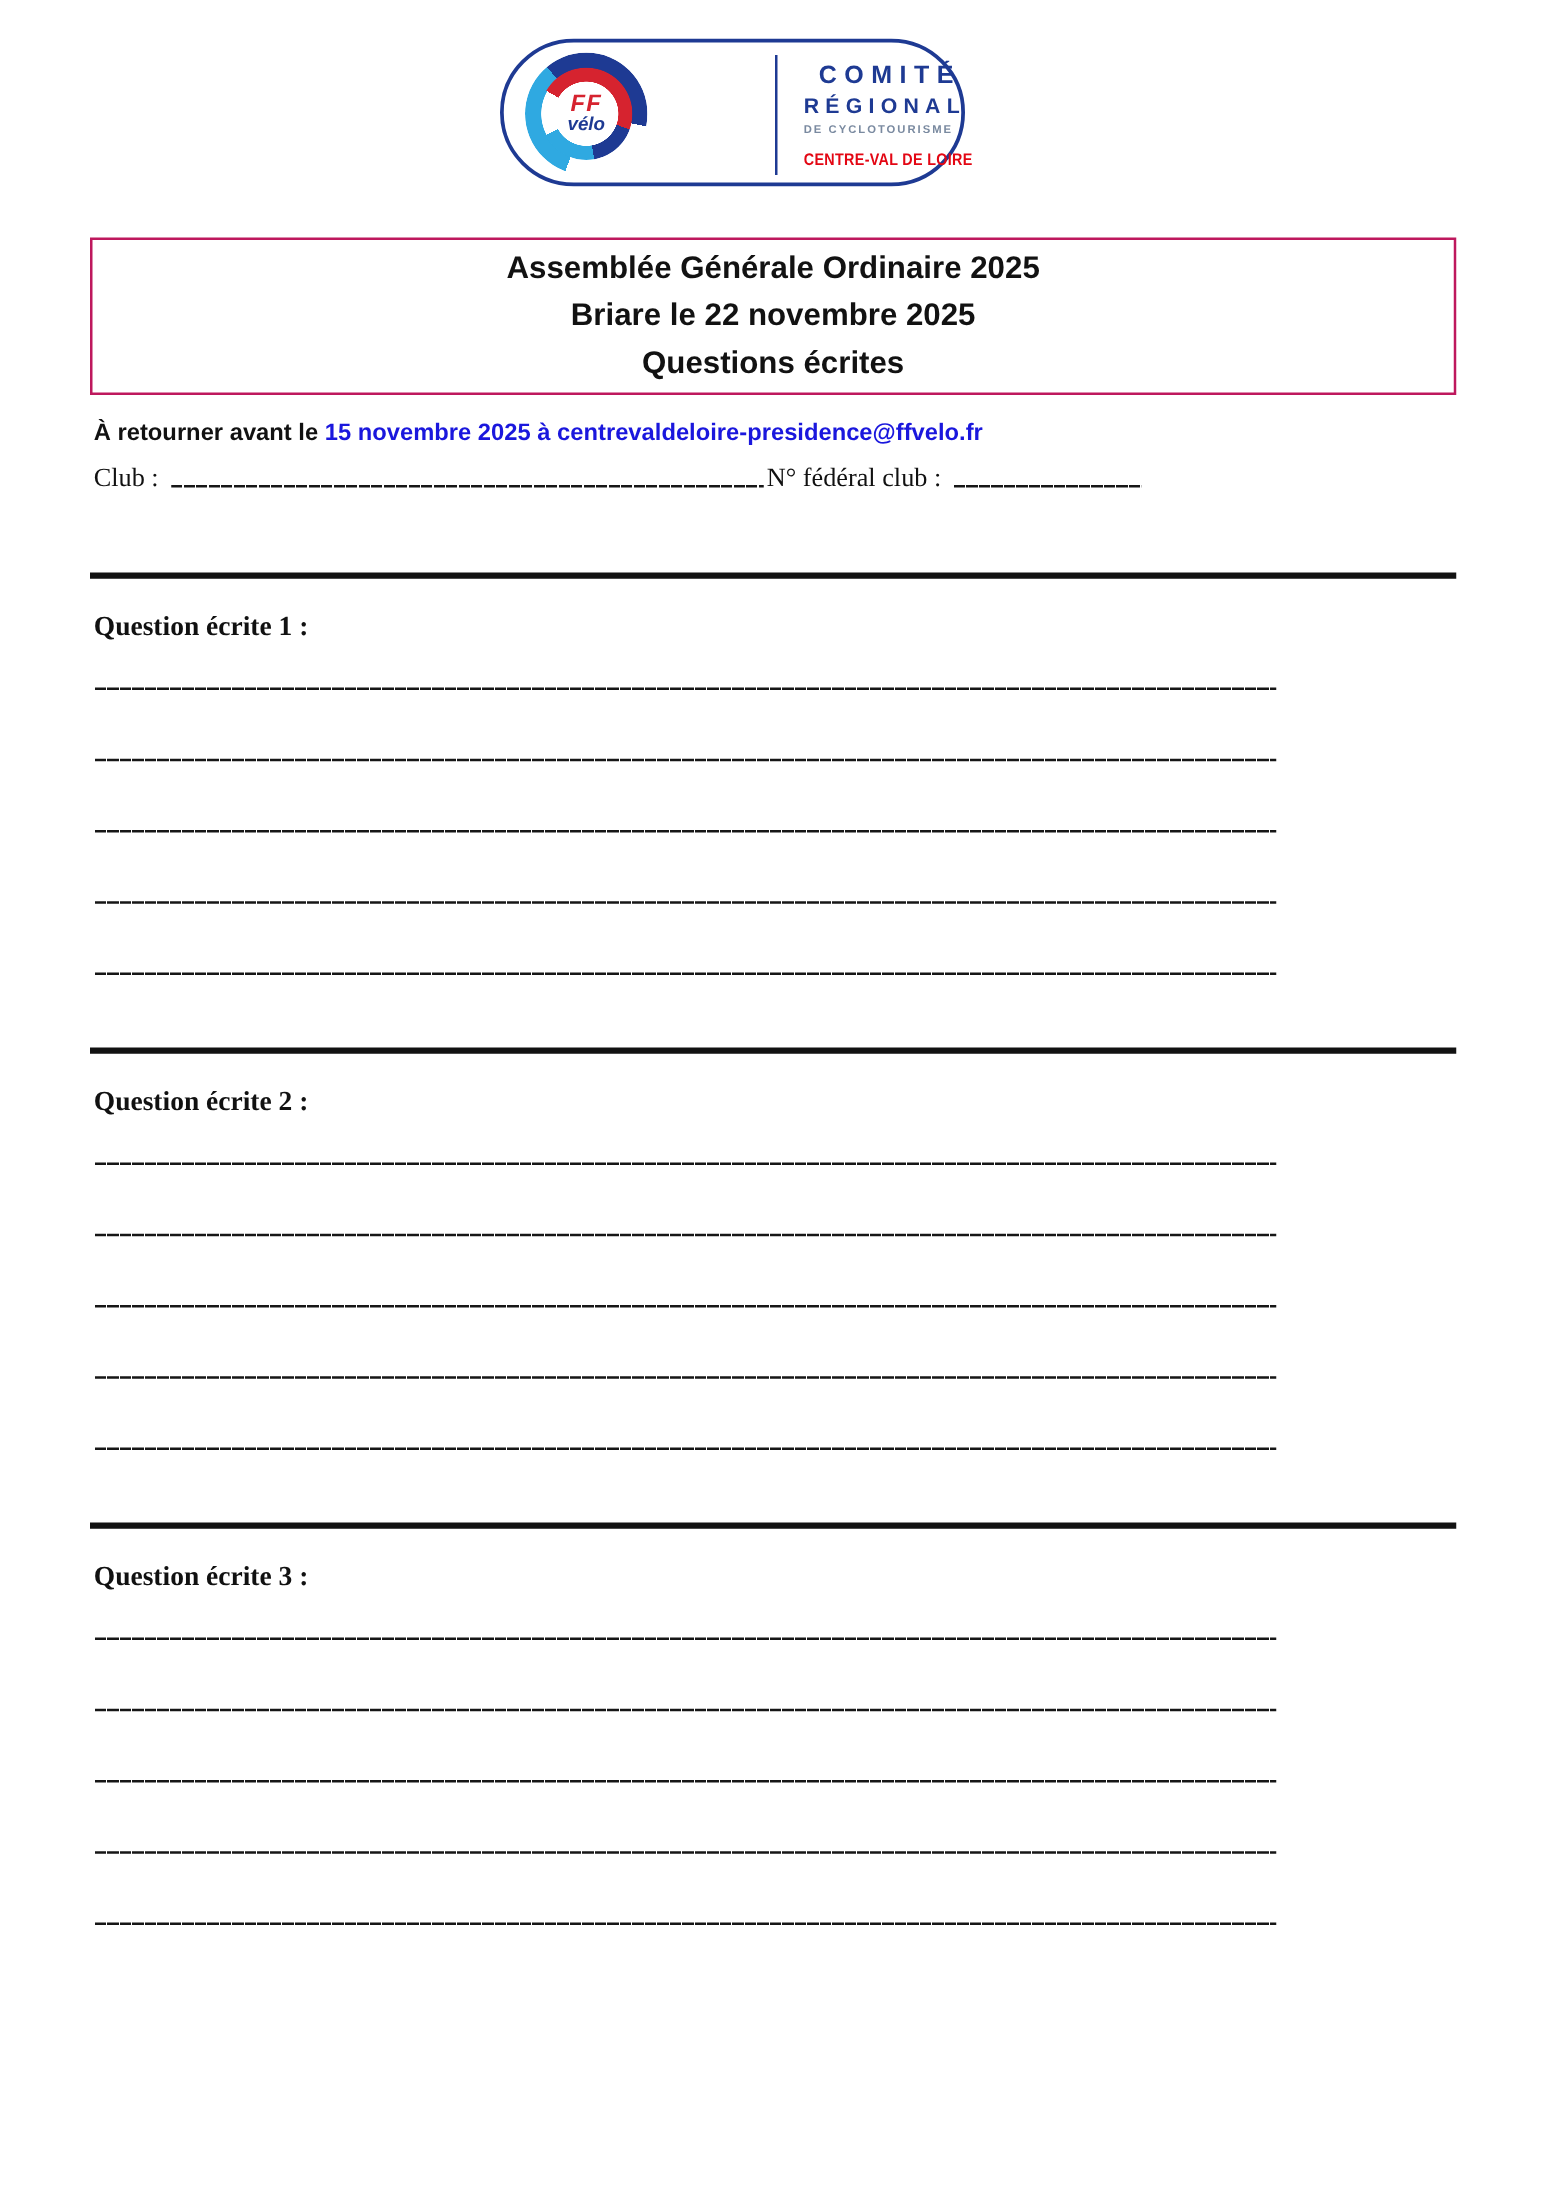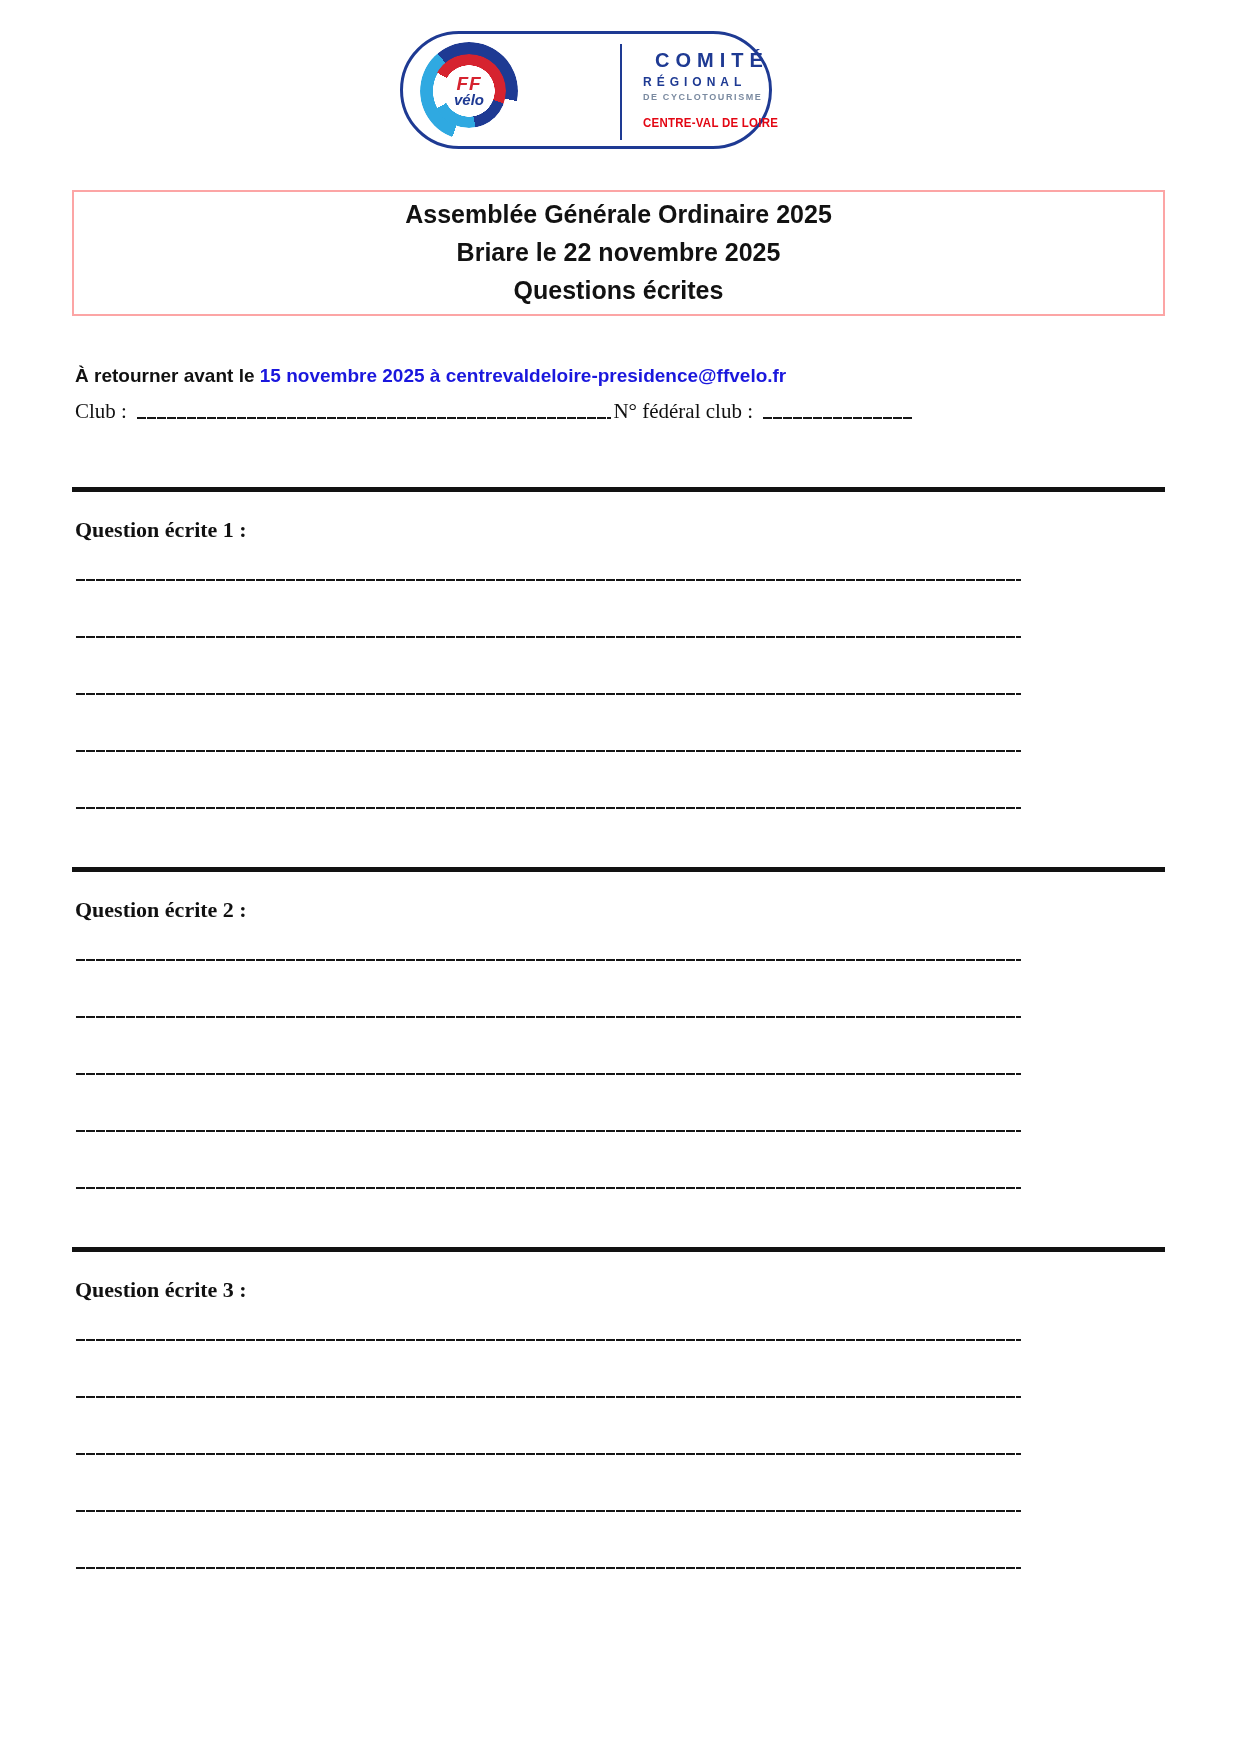--- a/index.html
+++ b/index.html
@@ -36,36 +36,36 @@
   .ringtext{
     position:absolute;inset:0;display:flex;flex-direction:column;
     align-items:center;justify-content:center;line-height:0.92;
     font-weight:800;font-style:italic;
   }
   .ringtext .ff{color:#d6232f;font-size:19px;letter-spacing:1px;}
   .ringtext .velo{color:#1e3a93;font-size:15px;}
   .logo-divider{position:absolute;left:217px;top:10px;width:2px;height:96px;background:#1e3a93;}
   .logo-text{position:absolute;left:240px;top:15px;width:126px;}
   .lt1{font-size:20px;letter-spacing:6px;color:#1e3a93;font-weight:600;margin-left:12px;}
-  .lt2{font-size:12px;letter-spacing:5px;color:#1e3a93;font-weight:700;margin-top:3px;}
+  .lt2{font-size:17px;letter-spacing:5px;color:#1e3a93;font-weight:700;margin-top:3px;}
   .lt3{font-size:9px;letter-spacing:1.6px;color:#7a8aa0;font-weight:600;margin-top:3px;white-space:nowrap;}
   .lt4{margin-top:11px;}
   .lt4 span{display:inline-block;font-size:13.5px;font-weight:700;color:#e30613;
     letter-spacing:0.3px;white-space:nowrap;transform:scaleX(0.85);transform-origin:left center;}
 
   
   .title-box{
     margin-left:72px;width:1093px;box-sizing:border-box;
-    border:2px solid #fca5a5;
+    border:2px solid #be185d;
     text-align:center;padding:3px 0 5px 0;
   }
   .title-box div{font-weight:700;font-size:25px;line-height:38px;color:#121212;}
 
   
-  .return-note{margin:47px 0 0 75px;font-weight:700;font-size:19px;line-height:26px;}
+  .return-note{margin:18px 0 0 75px;font-weight:700;font-size:19px;line-height:26px;}
   .rn-blue{color:#1a17dd;}
 
   
   .field-row{
     display:flex;align-items:flex-end;
     margin-left:75px;width:838px;
     font-family:"Liberation Serif",serif;font-size:21px;line-height:1.15;color:#111;
   }
   .row1{margin-top:57px;}
   .row2{margin-top:10px;}

